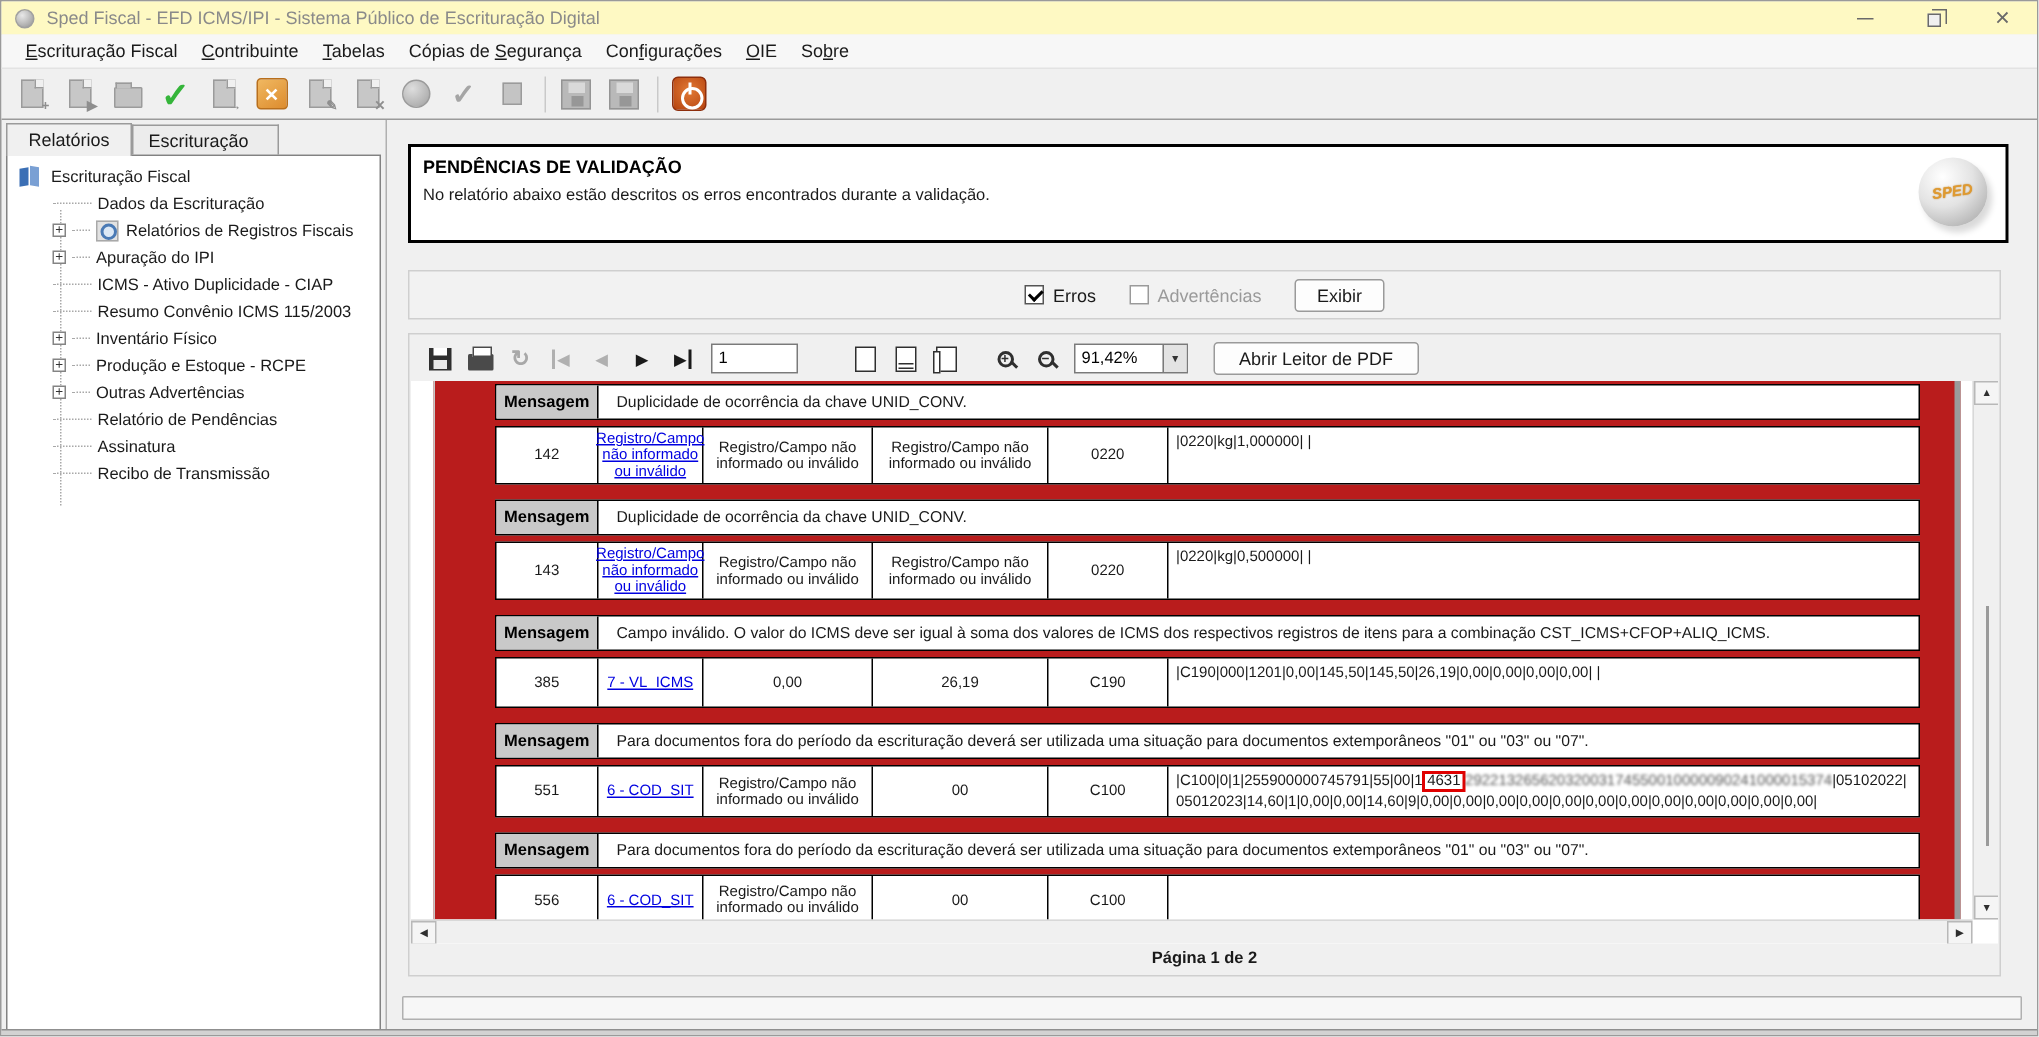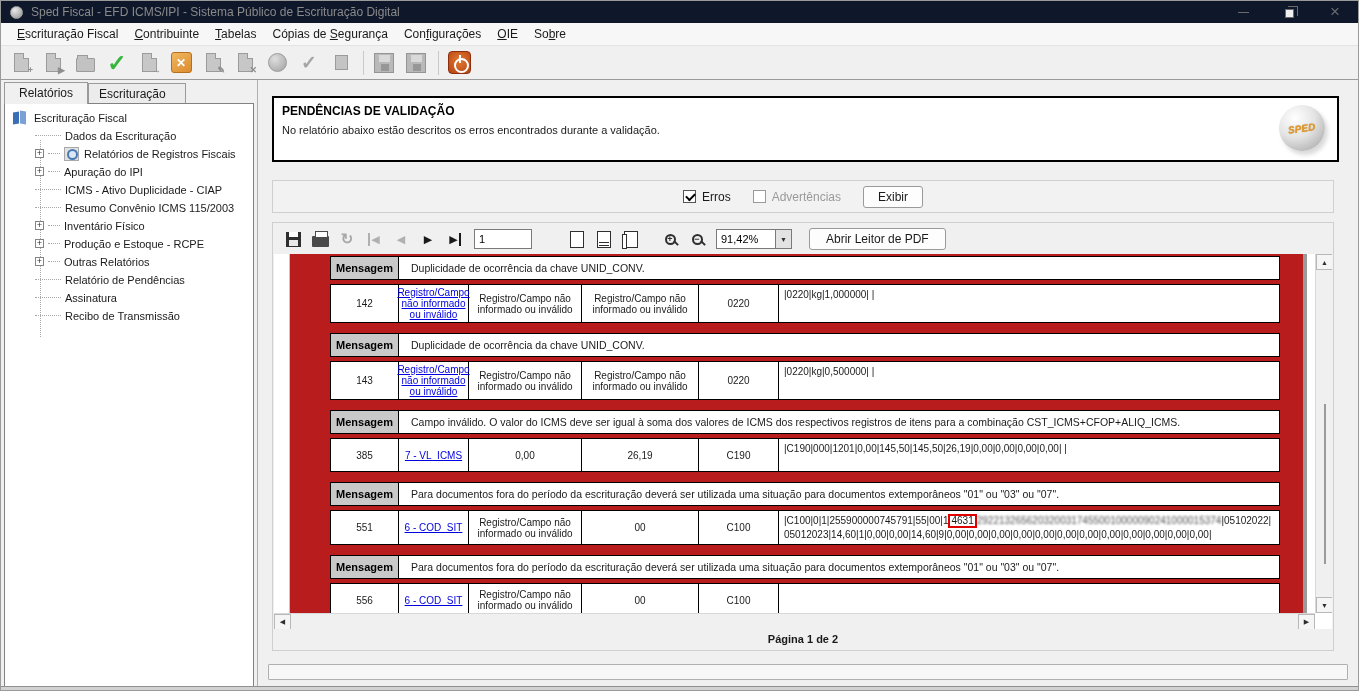--- a/index.html
+++ b/index.html
@@ -1,20 +1,20 @@
 <!DOCTYPE html>
 <html><head>
 <meta charset="utf-8">
 <style>
   * { margin:0; padding:0; box-sizing:border-box; }
   html,body { width:1359px; height:691px; font-family:"Liberation Sans", sans-serif; background:#f0f0f0; overflow:hidden; }
   .window { position:relative; width:1359px; height:691px; background:#f0f0f0; border:1px solid #9a9a9a; }
 
   
-  .titlebar { position:absolute; left:0; top:0; width:100%; height:22px; background:#0f172a; display:flex; align-items:center; }
+  .titlebar { position:absolute; left:0; top:0; width:100%; height:22px; background:#fef9c3; display:flex; align-items:center; }
   .app-icon { width:13px; height:13px; border-radius:50%; margin:0 8px 0 9px;
     background:radial-gradient(circle at 35% 30%, #e8e8e8, #b5b5b5 60%, #8f8f8f); border:1px solid #a0a0a0; }
   .title-text { font-size:12px; color:#8a8a8a; }
   .win-controls { position:absolute; right:0; top:0; height:22px; display:flex; }
   .win-btn { width:46px; height:22px; display:flex; align-items:center; justify-content:center; color:#6a6a6a; font-size:14px; }
   .restore-glyph { width:9px; height:9px; border:1px solid #6a6a6a; position:relative; background:#f0f0f0; margin-top:2px; }
   .restore-glyph::before { content:""; position:absolute; left:2px; top:-4px; width:9px; height:9px; border:1px solid #6a6a6a; border-bottom:none; border-left:none; }
   .min-glyph { width:11px; height:1px; background:#6a6a6a; }
 
   
@@ -270,21 +270,21 @@
           <span>Inventário Físico</span>
         </div>
         <div class="tree-item" style="left:30px; top:131px;">
           <span class="expander">+</span>
           <span class="stub short"></span>
           <span>Produção e Estoque - RCPE</span>
         </div>
         <div class="tree-item" style="left:30px; top:149px;">
           <span class="expander">+</span>
           <span class="stub short"></span>
-          <span>Outras Relatórios</span>
+          <span>Outras Advertências</span>
         </div>
         <div class="tree-item" style="left:30px; top:167px;">
           <span class="stub"></span>
           <span>Relatório de Pendências</span>
         </div>
         <div class="tree-item" style="left:30px; top:185px;">
           <span class="stub"></span>
           <span>Assinatura</span>
         </div>
         <div class="tree-item" style="left:30px; top:203px;">

